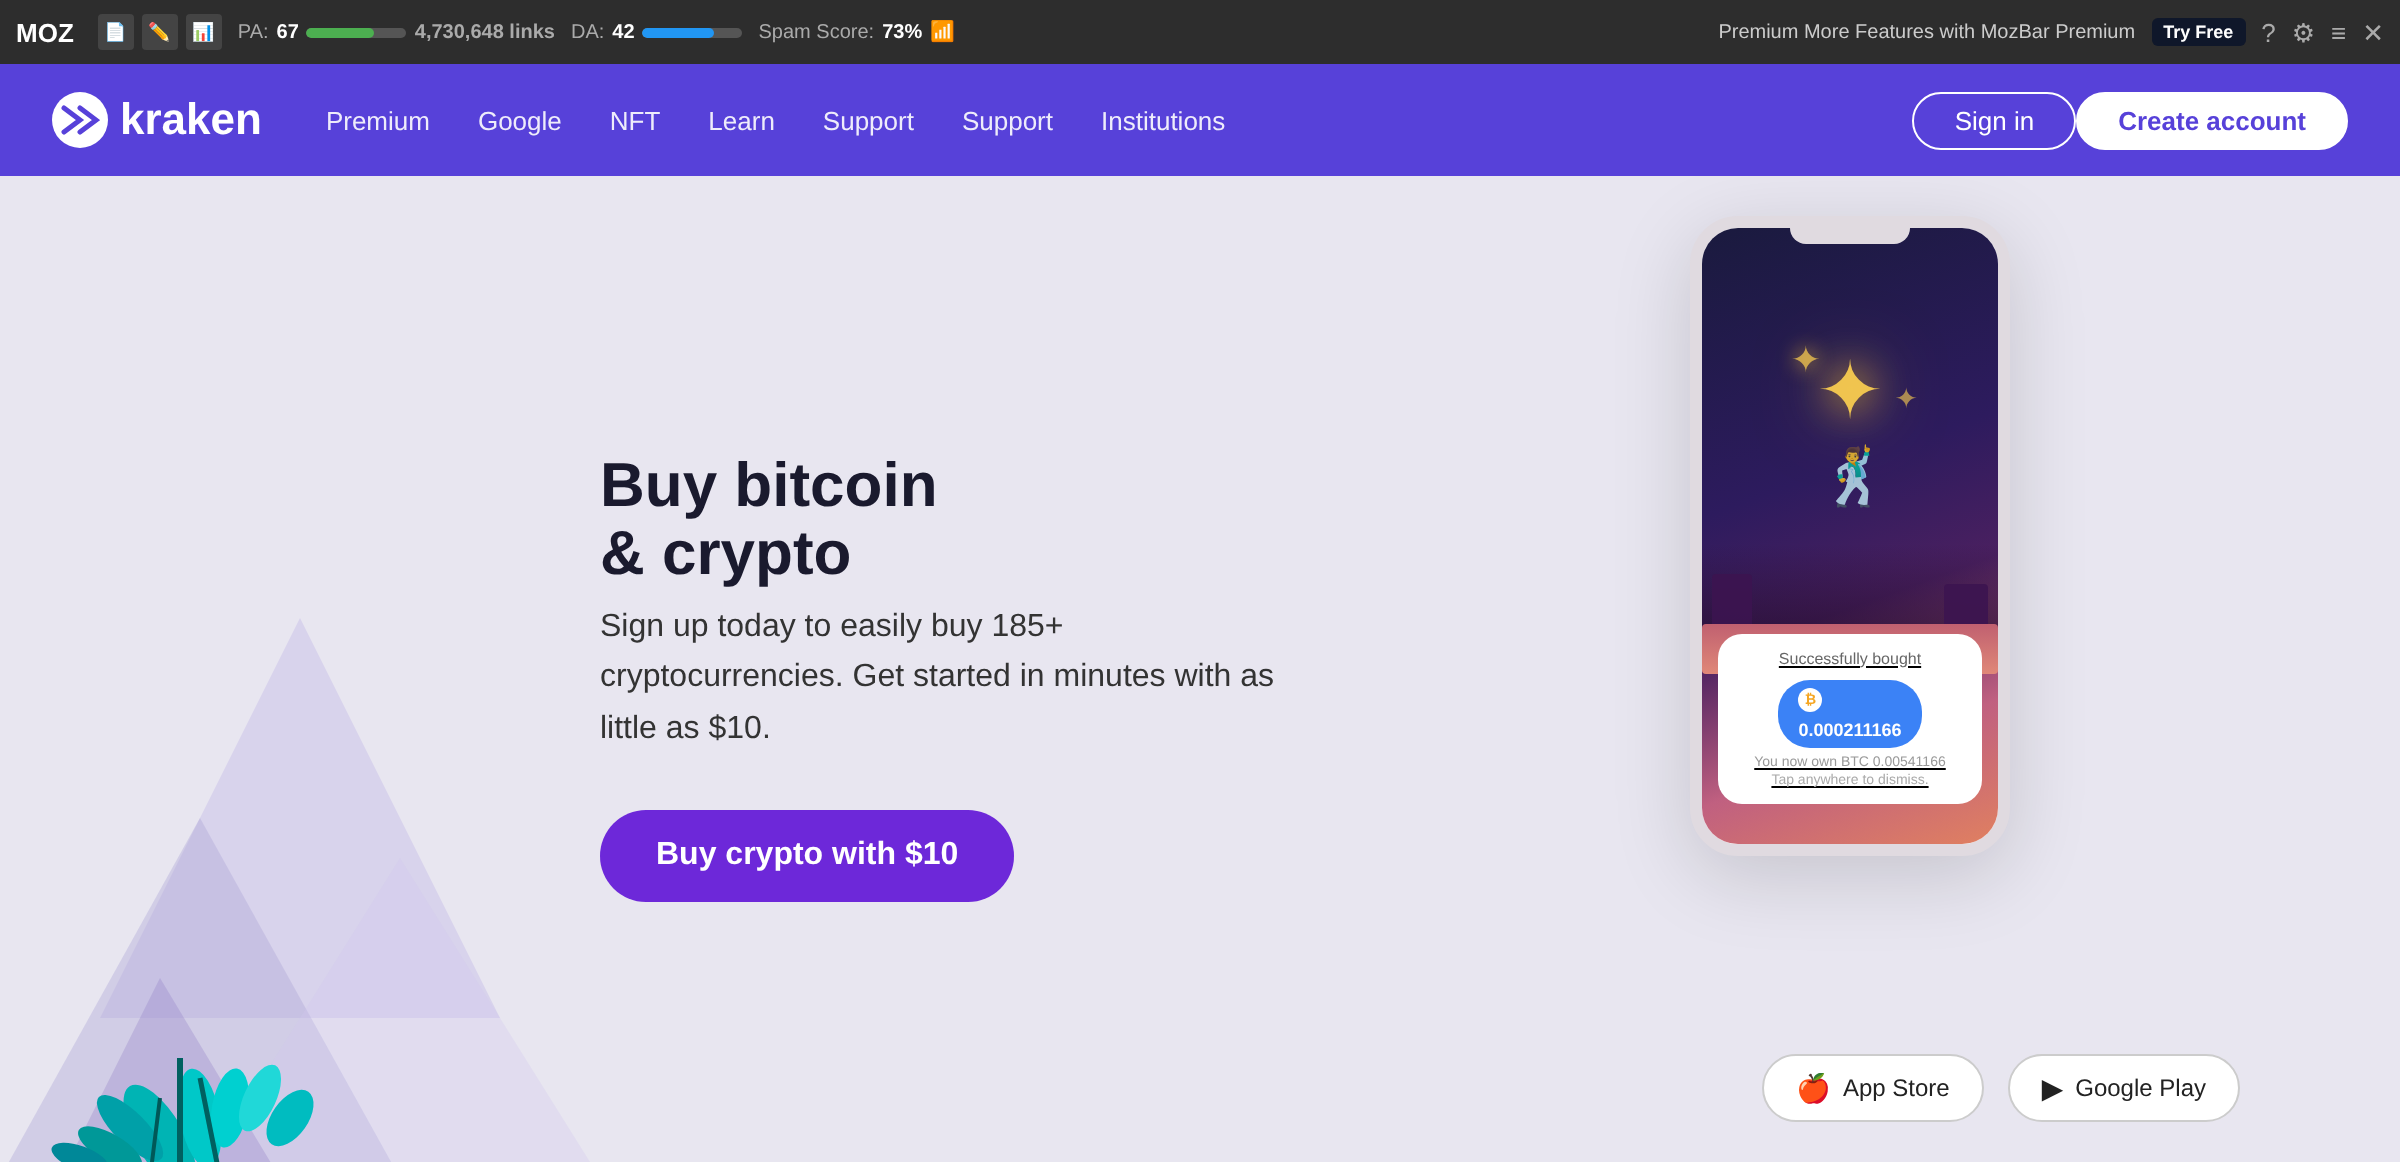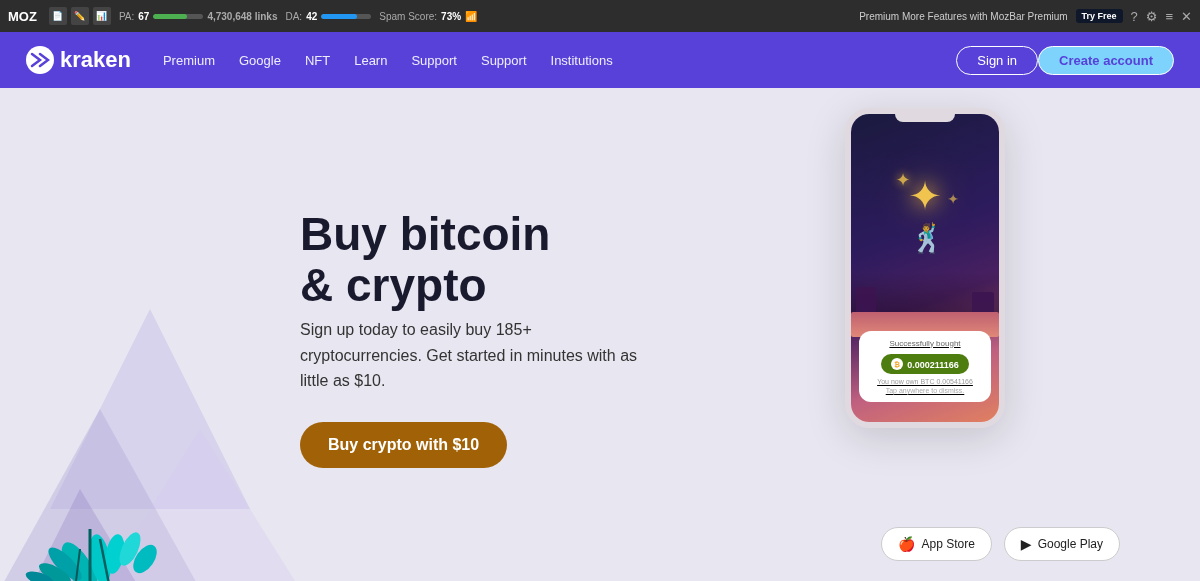--- a/index.html
+++ b/index.html
@@ -82,21 +82,21 @@
     .btn-signin {
       background: transparent;
       border: 1.5px solid #fff;
       color: #fff;
       border-radius: 20px;
       padding: 6px 20px;
       font-size: 13px;
       cursor: pointer;
     }
     .btn-create {
-      background: #7dd3fc;
+      background: #ffffff;
       border: 1.5px solid #fff;
       color: #5741d9;
       border-radius: 20px;
       padding: 6px 20px;
       font-size: 13px;
       font-weight: 600;
       cursor: pointer;
     }
 
     
@@ -110,35 +110,35 @@
     }
 
     
     .hero-content {
       position: relative;
       z-index: 2;
       margin-left: 300px;
       max-width: 340px;
     }
     .hero-title {
-      font-size: 46px;
+      font-size: 31px;
       font-weight: 800;
       color: #1a1a2e;
       line-height: 1.1;
       margin-bottom: 7px;
     }
     .hero-desc {
       font-size: 16px;
       color: #333;
       line-height: 1.6;
       margin-bottom: 28px;
     }
     .hero-desc strong { font-weight: 400; }
     .btn-buy {
-      background: #a16207;
+      background: #6d28d9;
       color: #fff;
       border: none;
       border-radius: 30px;
       padding: 14px 28px;
       font-size: 16px;
       font-weight: 600;
       cursor: pointer;
     }
 
     
@@ -185,30 +185,31 @@
       padding: 8px 10px;
       text-align: center;
       text-decoration: underline;
     }
     .phone-success-title {
       font-size: 8px;
       color: #666;
       margin-bottom: 5px;
     }
     .phone-success-amount {
-      background: #4d7c0f;
+      background: #3b82f6;
       border-radius: 16px;
       padding: 4px 10px;
       display: inline-flex;
-      align-items: flex-end;
+      align-items: flex-start;
       gap: 4px;
       font-size: 9px;
       font-weight: 700;
       color: #fff;
       margin-bottom: 4px;
+      flex-direction: column;
     }
     .btc-circle {
       width: 12px; height: 12px;
       background: #fff;
       border-radius: 50%;
       display: flex; align-items: center; justify-content: center;
       font-size: 7px;
       color: #f5a623;
       font-weight: 900;
     }

